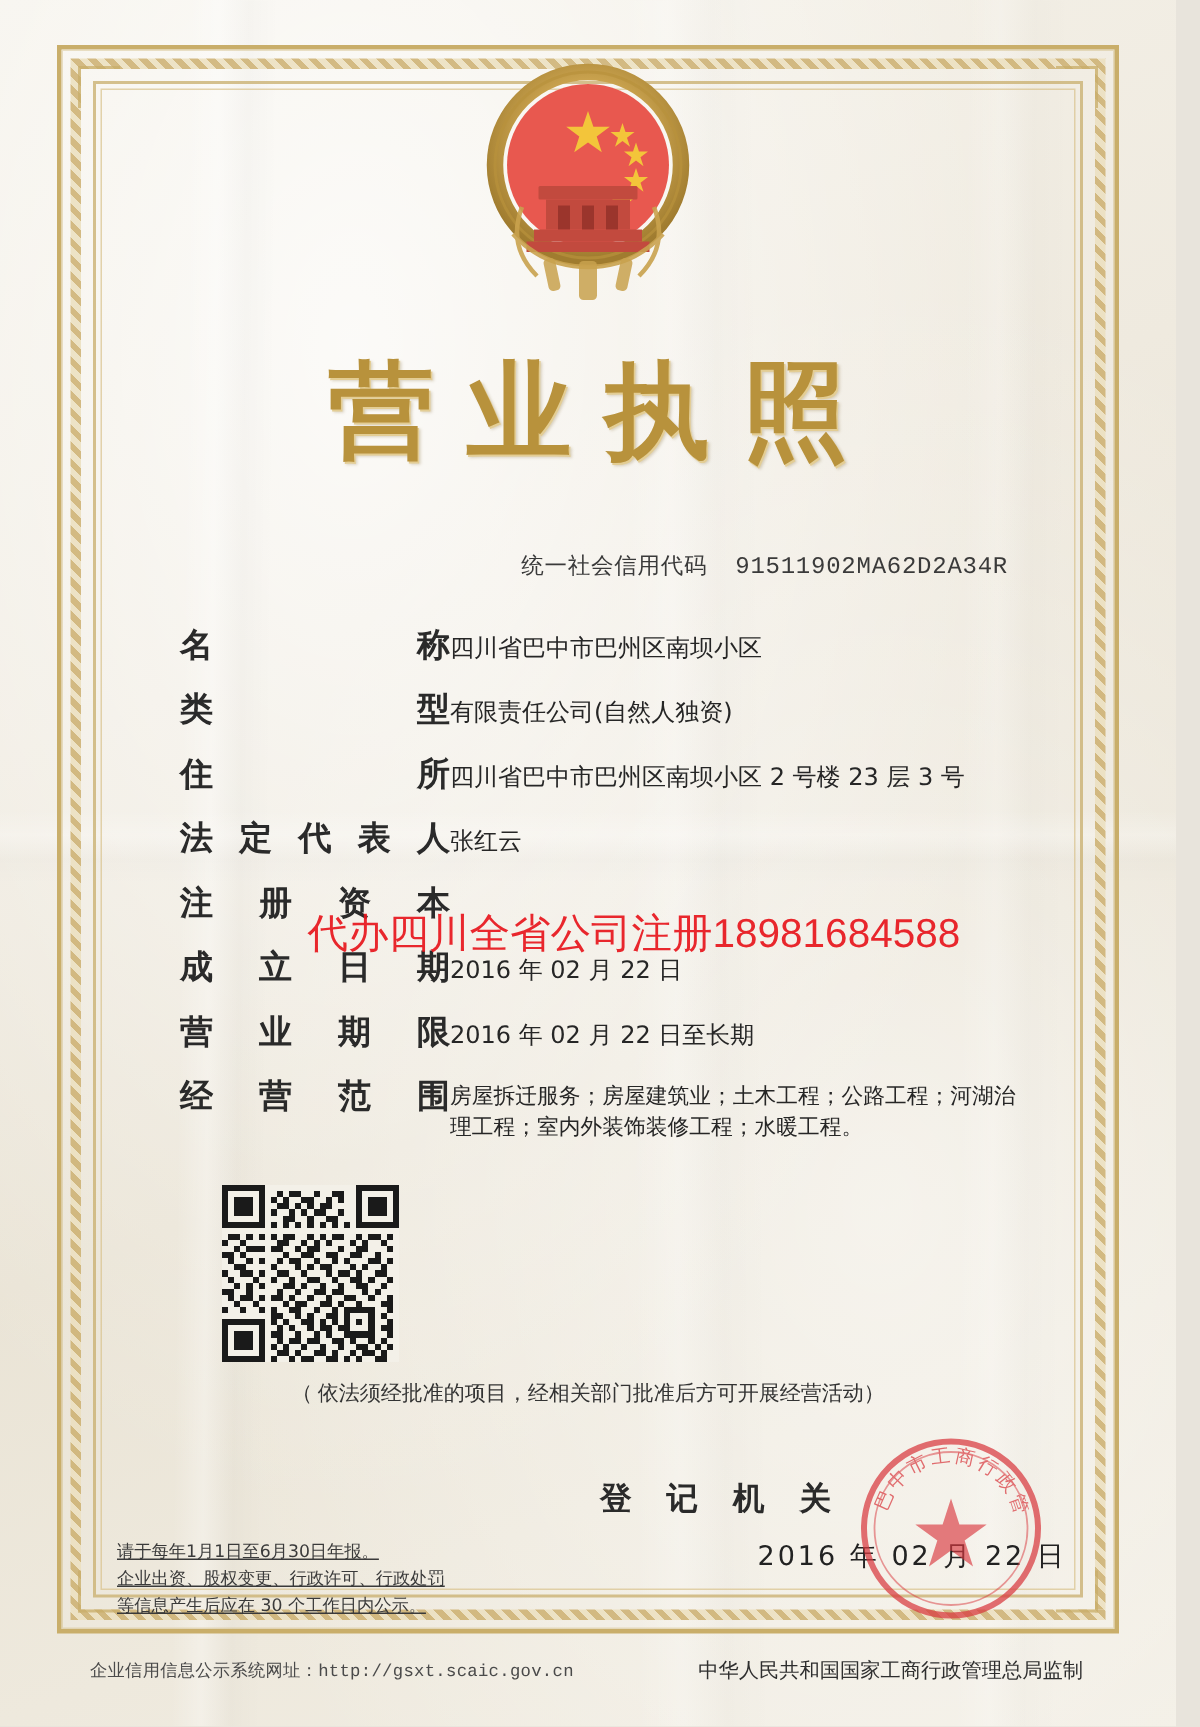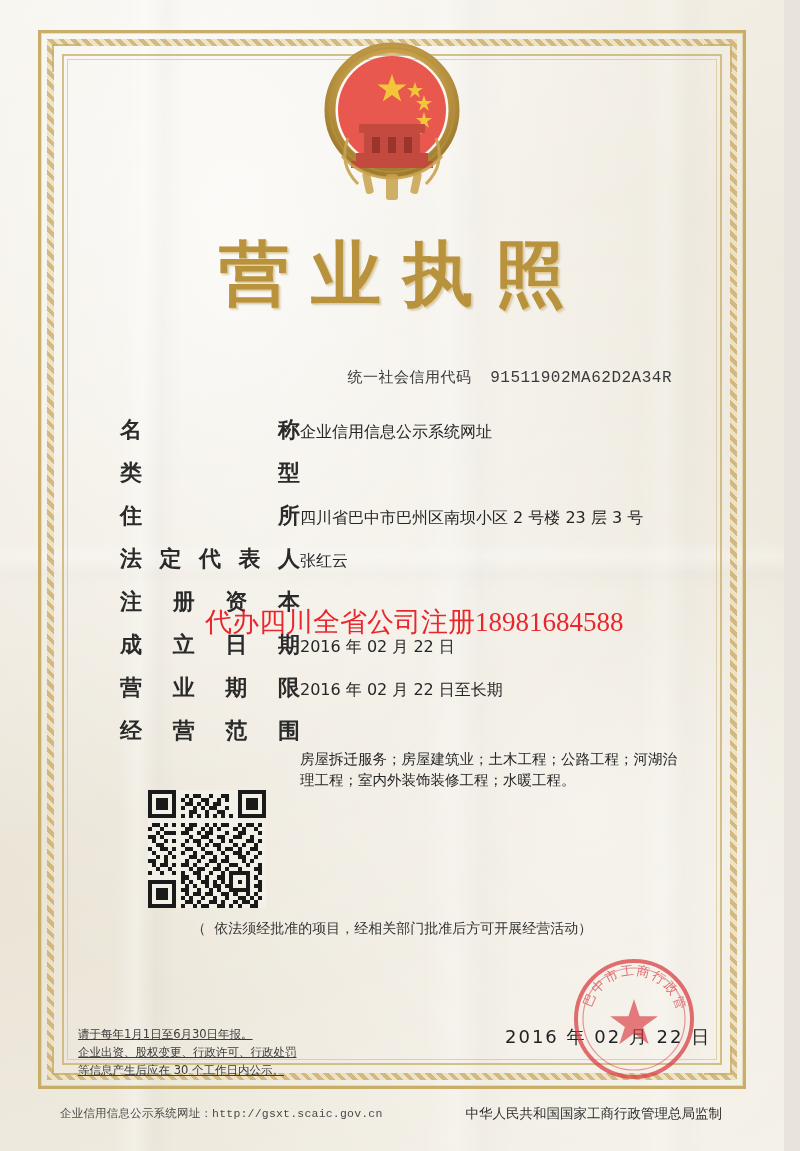--- a/index.html
+++ b/index.html
@@ -136,28 +136,28 @@
     display: flex;
     justify-content: space-between;
   }
   .f-value {
     font-family: "DejaVu Sans", sans-serif;
     font-size: 16px;
     color: #262626;
     line-height: 1.5;
     padding-top: 5px;
   }
-  .f-value.small { font-size: 14.5px; line-height: 1.45; margin-top: 28px; }
+  .f-value.small { font-size: 14.5px; line-height: 1.45; }
 
   
   .watermark {
     position: absolute;
     left: 205px;
     top: 604px;
-    font-family: Liberation Serif, serif;
+    font-family: Liberation Sans, sans-serif;
     font-size: 27px;
     color: #e8161d;
     white-space: nowrap;
     letter-spacing: 0;
     opacity: .92;
   }
 
   
   .qr {
     position: absolute;
@@ -166,21 +166,21 @@
     width: 118px;
     height: 118px;
   }
 
   
   .notice {
     position: absolute;
     top: 920px;
     left: 0; right: 0;
     text-align: center;
-    font-family: Liberation Mono, monospace;
+    font-family: Liberation Serif, serif;
     font-size: 14px;
     color: #333;
   }
 
   
   .registry {
     position: absolute;
     top: 985px;
     left: 400px;
     font-family: "DejaVu Sans", sans-serif;
@@ -319,28 +319,29 @@
     <span class="code-value">91511902MA62D2A34R</span>
   </div>
 
   <div class="fields">
 
     <div class="field">
       <div class="f-label">
         <span>名</span>
         <span>称</span>
       </div>
-      <div class="f-value">企业信用信息公示系统网址</div>
+      <div class="f-value">四川省巴中市巴州区南坝小区</div>
     </div>
 
     <div class="field">
       <div class="f-label">
         <span>类</span>
         <span>型</span>
       </div>
+      <div class="f-value">有限责任公司(自然人独资)</div>
     </div>
 
     <div class="field">
       <div class="f-label">
         <span>住</span>
         <span>所</span>
       </div>
       <div class="f-value">四川省巴中市巴州区南坝小区 2 号楼 23 层 3 号</div>
     </div>
 
@@ -622,20 +623,21 @@
           <rect x="17" y="28" width="2" height="1"></rect>
         <rect x="20" y="28" width="1" height="1"></rect>
           <rect x="22" y="28" width="1" height="1"></rect>
         <rect x="25" y="28" width="2" height="1"></rect>
       </g>
     </svg>
   </div>
 
   <div class="notice">（ 依法须经批准的项目，经相关部门批准后方可开展经营活动）</div>
 
+  <div class="registry">登 记 机 关</div>
   <div class="issue-date">2016  年  02  月  22  日</div>
 
   <div class="seal">
     <svg viewBox="0 0 128 128" width="128" height="128">
       <circle cx="64" cy="64" r="58" fill="none" stroke="#d9393f" stroke-width="4"></circle>
       <circle cx="64" cy="64" r="51" fill="none" stroke="#d9393f" stroke-width="1.2" opacity=".7"></circle>
       <polygon points="64,44 69.6,61.3 87.8,61.3 73.1,72 78.7,89.3 64,78.6 49.3,89.3 54.9,72 40.2,61.3 58.4,61.3" fill="#d9393f" opacity=".9"></polygon>
       <path id="sealArc" d="M 20 64 A 44 44 0 0 1 108 64" fill="none"></path>
       <text font-family="&quot;DejaVu Sans&quot;, sans-serif" font-size="13" fill="#d9393f" letter-spacing="2">
         <textPath href="#sealArc" startOffset="8%">巴中市工商行政管理局</textPath>

